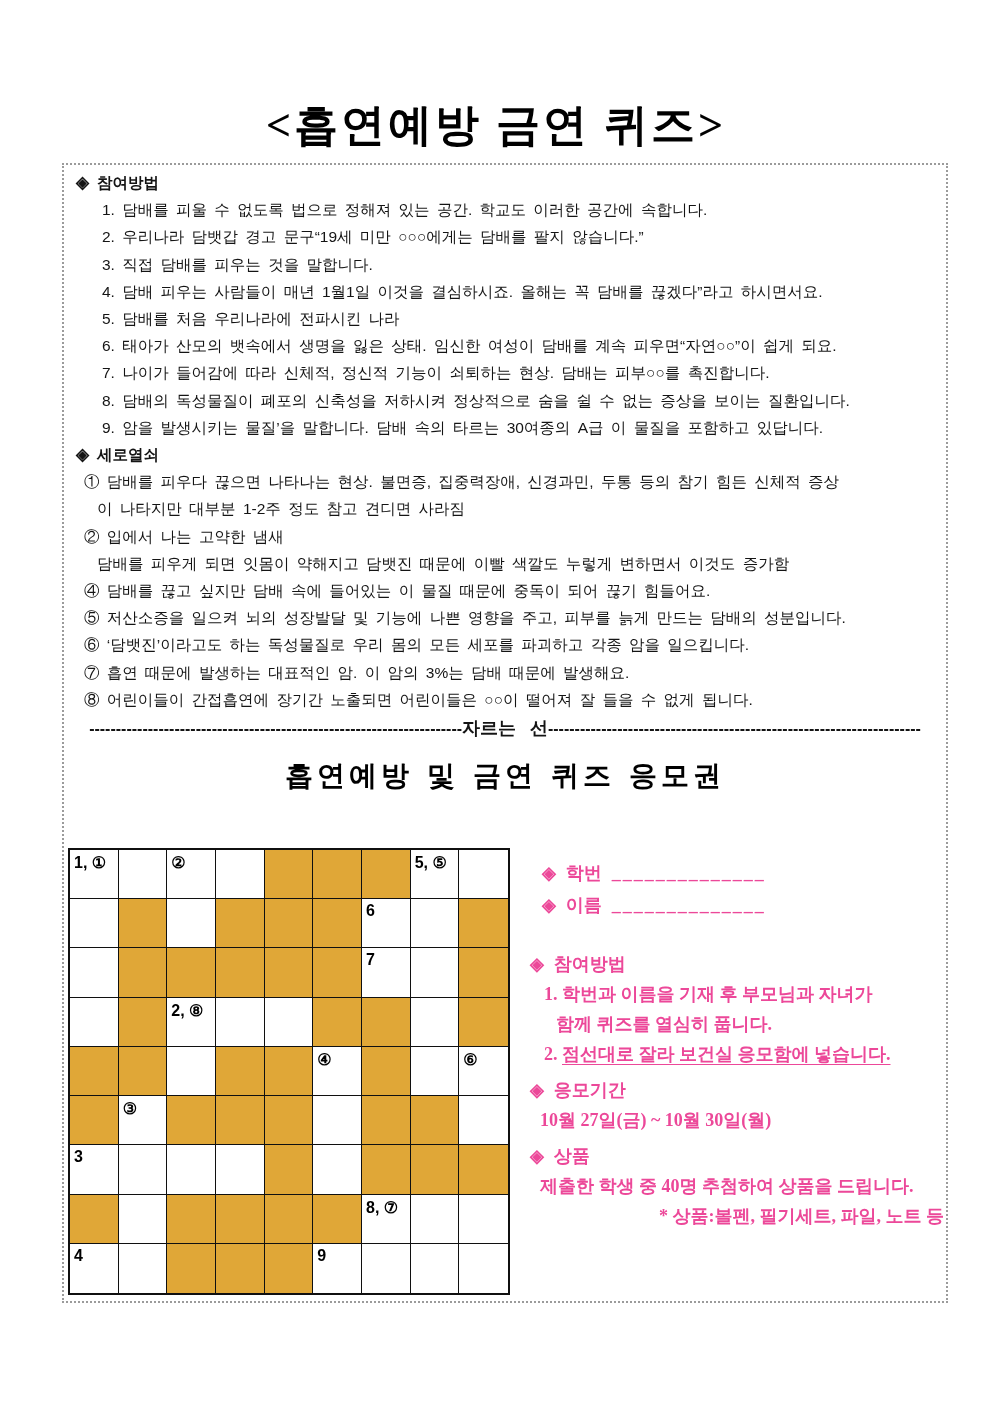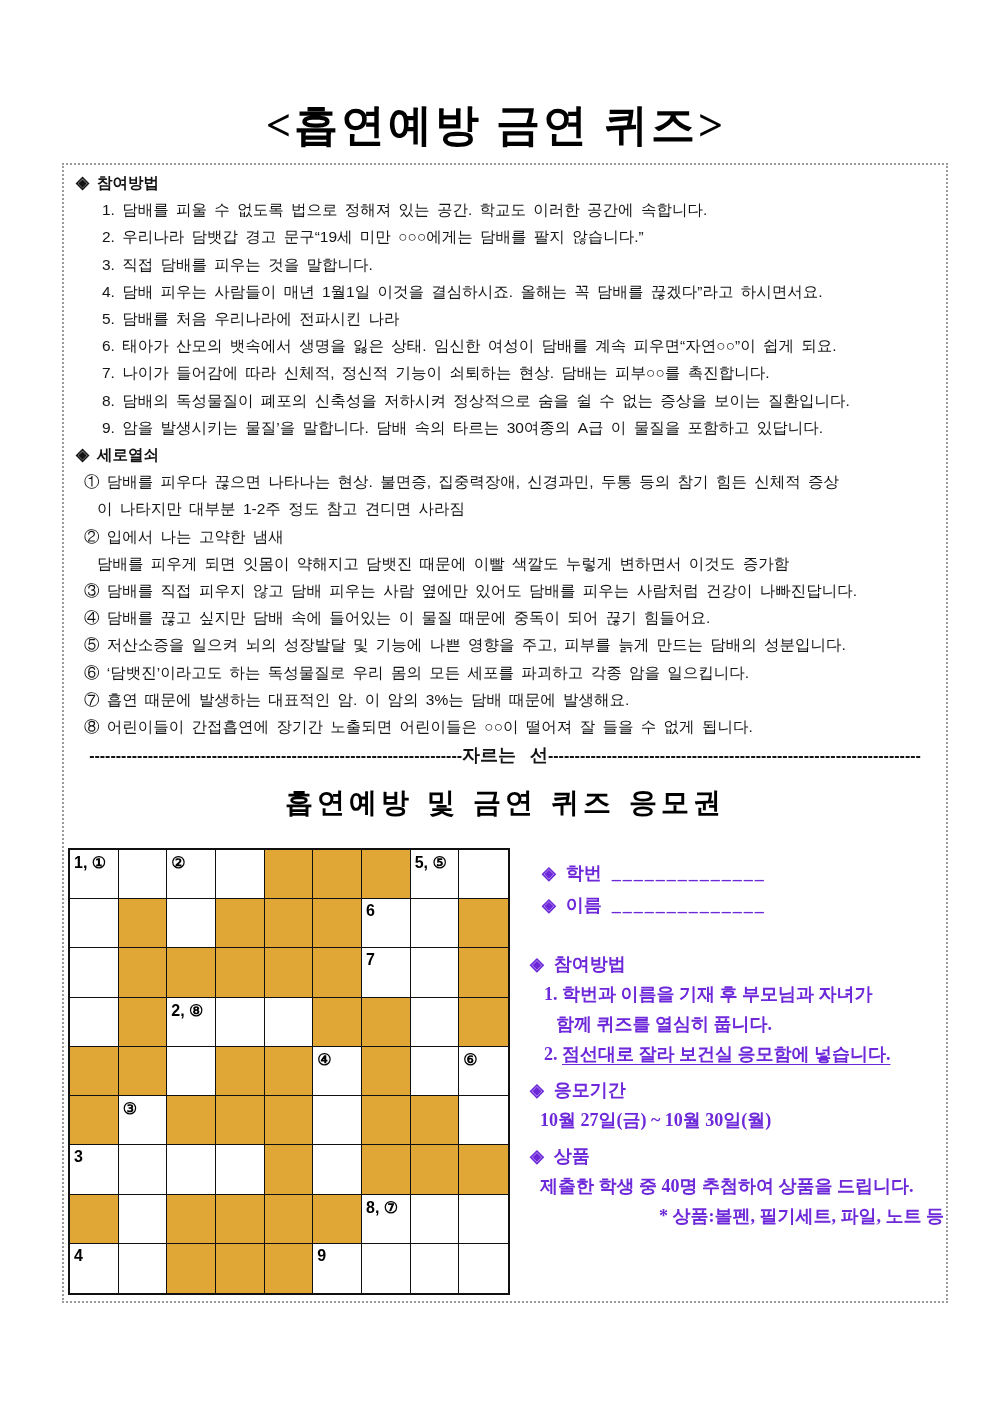--- a/index.html
+++ b/index.html
@@ -42,21 +42,21 @@
   .cw-cell {
     border-right:1px solid #101010; border-bottom:1px solid #101010;
     box-sizing:border-box; font-size:16px; font-weight:600; color:#000;
     padding:3px 0 0 4px; white-space:nowrap; overflow:hidden;
   }
   .cw-cell.nr { border-right:none; }
   .cw-cell.nb { border-bottom:none; }
   
   .info-panel {
     position:absolute; left:466px; top:692px; width:414px;
-    font-family:"Liberation Serif", serif; font-weight:700; font-size:18px; color:#6d28d9;
+    font-family:"Liberation Serif", serif; font-weight:700; font-size:18px; color:#ec4899;
   }
   .field-row { line-height:32px; padding-left:12px; white-space:nowrap; }
   .field-row .bullet, .sec-row .bullet { margin-right:10px; }
   .field-row .blank { margin-left:10px; letter-spacing:2px; font-weight:700; }
   .spacer-lg { height:28px; }
   .spacer-sm { height:6px; }
   .sec-row { line-height:30px; white-space:nowrap; }
   .p-item { line-height:30px; padding-left:14px; white-space:nowrap;font-family:Liberation Serif, serif; }
   .p-item.cont { padding-left:26px; }
   .p-sub { line-height:30px; padding-left:10px; white-space:nowrap; }
@@ -87,21 +87,20 @@
       <div class="clue-line across-line">8. 담배의 독성물질이 폐포의 신축성을 저하시켜 정상적으로 숨을 쉴 수 없는 증상을 보이는 질환입니다.</div>
       <div class="clue-line across-line">9. 암을 발생시키는 물질’을 말합니다. 담배 속의 타르는 30여종의 A급 이 물질을 포함하고 있답니다.</div>
 
       <div class="sec-head">
         <span class="bullet">◈</span><span>세로열쇠</span>
       </div>
       <div class="clue-line down-line">① 담배를 피우다 끊으면 나타나는 현상. 불면증, 집중력장애, 신경과민, 두통 등의 참기 힘든 신체적 증상</div>
       <div class="clue-line down-line cont">이 나타지만 대부분 1-2주 정도 참고 견디면 사라짐</div>
       <div class="clue-line down-line">② 입에서 나는 고약한 냄새</div>
       <div class="clue-line down-line cont">담배를 피우게 되면 잇몸이 약해지고 담뱃진 때문에 이빨 색깔도 누렇게 변하면서 이것도 증가함</div>
-      <div class="clue-line down-line">③ 담배를 직접 피우지 않고 담배 피우는 사람 옆에만 있어도 담배를 피우는 사람처럼 건강이 나빠진답니다.</div>
       <div class="clue-line down-line">④ 담배를 끊고 싶지만 담배 속에 들어있는 이 물질 때문에 중독이 되어 끊기 힘들어요.</div>
       <div class="clue-line down-line">⑤ 저산소증을 일으켜 뇌의 성장발달 및 기능에 나쁜 영향을 주고, 피부를 늙게 만드는 담배의 성분입니다.</div>
       <div class="clue-line down-line">⑥ ‘담뱃진’이라고도 하는 독성물질로 우리 몸의 모든 세포를 파괴하고 각종 암을 일으킵니다.</div>
       <div class="clue-line down-line">⑦ 흡연 때문에 발생하는 대표적인 암. 이 암의 3%는 담배 때문에 발생해요.</div>
       <div class="clue-line down-line">⑧ 어린이들이 간접흡연에 장기간 노출되면 어린이들은 ○○이 떨어져 잘 들을 수 없게 됩니다.</div>
 
       <div class="cut-line">
         <span>----------------------------------------------------------------------</span><span class="cl-label">자르는 선</span><span>----------------------------------------------------------------------</span>
       </div>
 

